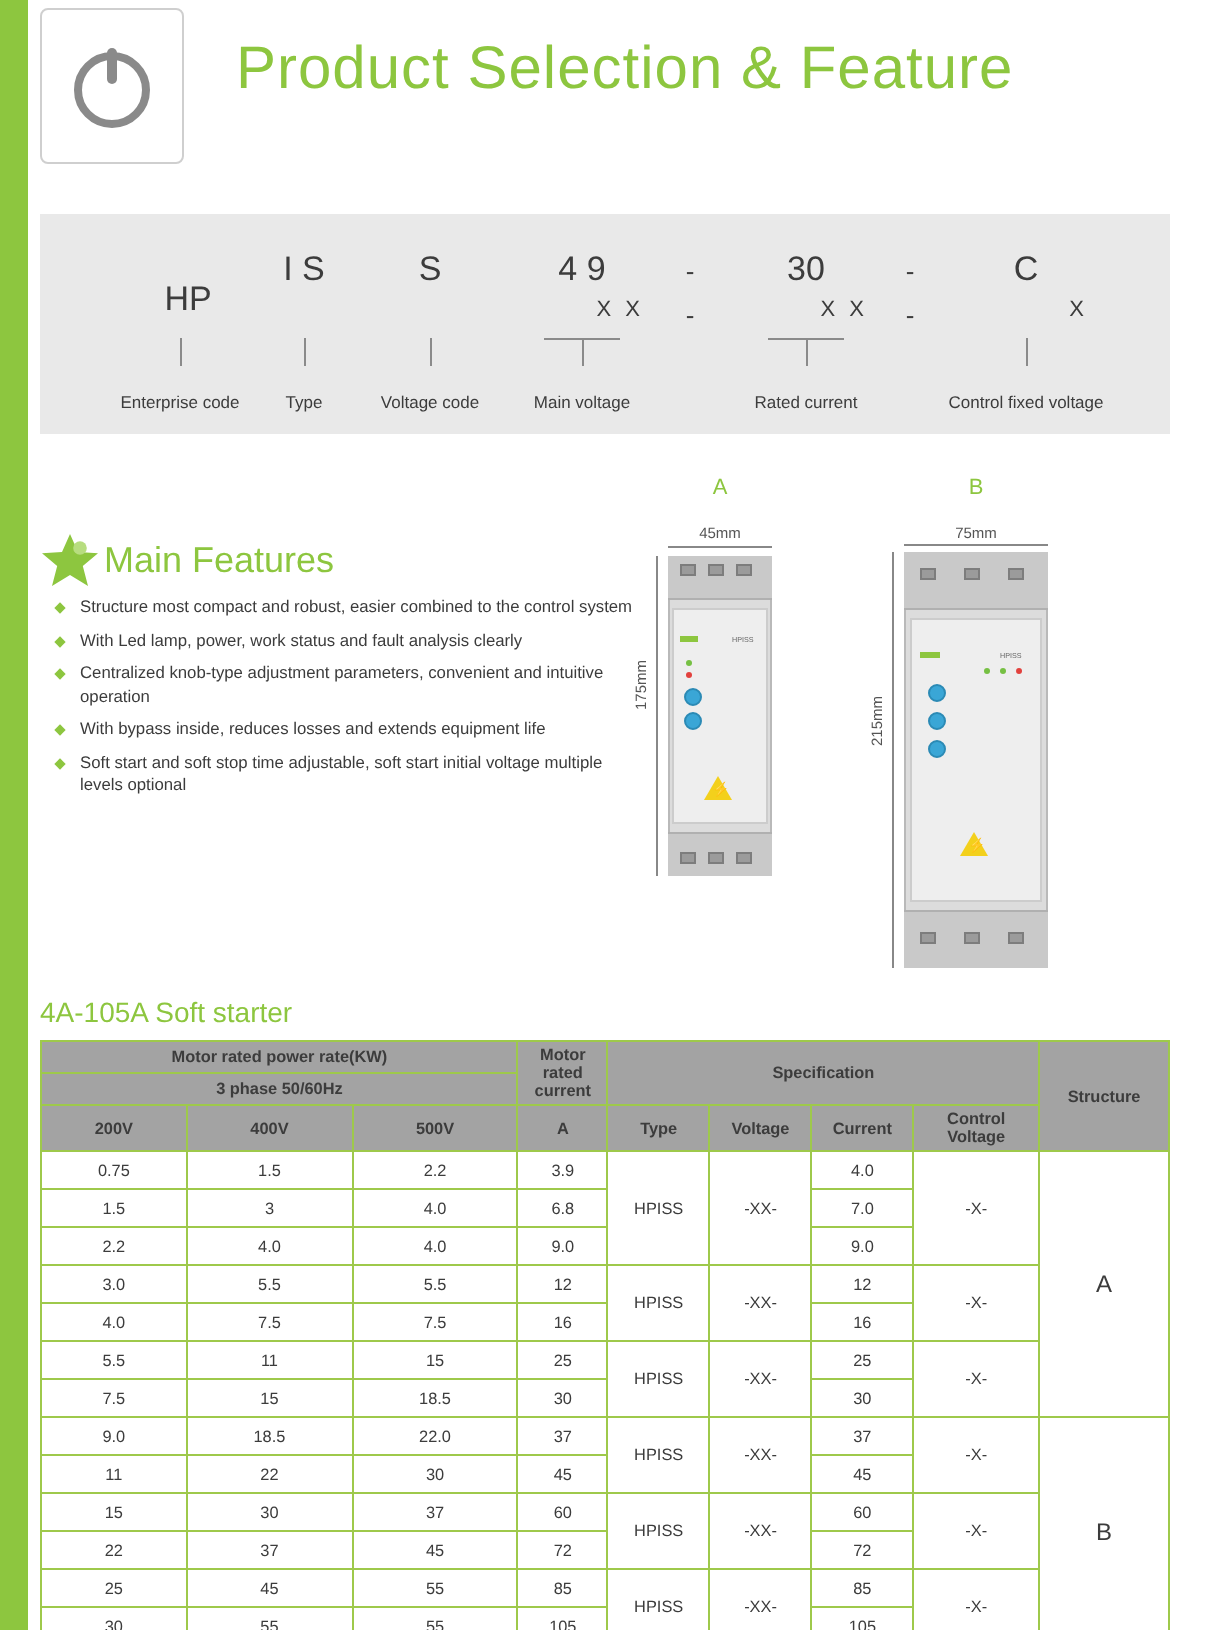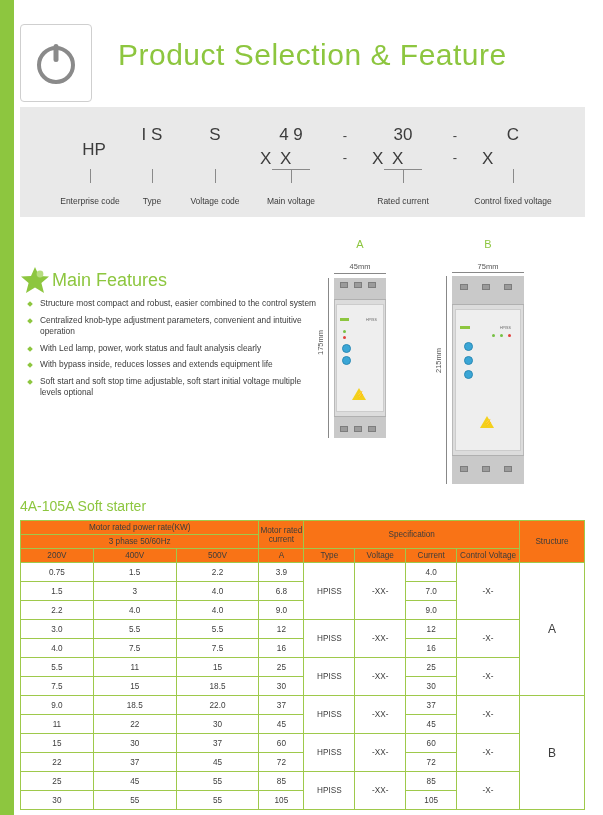--- a/index.html
+++ b/index.html
@@ -7,29 +7,29 @@
     width:603px;height:815px;
     background:#ffffff;
     font-family:"Liberation Sans", sans-serif;
     color:#333;
     position:relative;
     overflow:hidden;
   }
   .left-band{position:absolute;left:0;top:0;width:14px;height:815px;background:#8dc63f;}
 
   
-  .header{position:absolute;left:20px;top:24px;width:565px;height:78px;}
+  .header{position:absolute;left:20px;top:4px;width:565px;height:78px;}
   .logo-box{position:absolute;left:0;top:0;width:72px;height:78px;background:#ffffff;border:1px solid #cfcfcf;border-radius:4px;box-sizing:border-box;}
   .logo-glyph{position:absolute;left:50%;top:50%;transform:translate(-50%,-50%);width:46px;height:46px;}
   .page-title{position:absolute;left:98px;top:14px;font-size:30px;color:#8dc63f;letter-spacing:0.5px;font-weight:400;}
 
   
   .code-block{position:absolute;left:20px;top:107px;width:565px;height:110px;background:#e9e9e9;}
   .code-main{position:absolute;font-size:17px;color:#3c3c3c;text-align:center;}
-  .code-sub{position:absolute;font-size:17px;color:#3c3c3c;text-align:left;letter-spacing:2px;}
+  .code-sub{position:absolute;font-size:11px;color:#3c3c3c;text-align:right;letter-spacing:2px;}
   .code-dash{position:absolute;font-size:13px;color:#3c3c3c;text-align:center;}
   .tick{position:absolute;border-left:1px solid #8a8a8a;height:14px;}
   .ticklineh{position:absolute;border-top:1px solid #8a8a8a;}
   .code-label{position:absolute;font-size:8.5px;color:#3c3c3c;text-align:center;}
 
   
   .star{position:absolute;left:20px;top:265px;width:30px;height:30px;}
   .features-title{position:absolute;left:52px;top:270px;font-size:18px;color:#8dc63f;}
   .feature-list{position:absolute;left:26px;top:298px;width:292px;}
   .feature-item{position:relative;padding-left:14px;margin-bottom:5px;font-size:8.4px;line-height:11.5px;color:#3c3c3c;}
@@ -53,21 +53,21 @@
   .term{position:absolute;width:8px;height:6px;background:#9b9b9b;border:1px solid #7d7d7d;box-sizing:border-box;}
   .warn{position:absolute;width:0;height:0;border-left:7px solid transparent;border-right:7px solid transparent;border-bottom:12px solid #f3d01c;}
   .warn:after{content:"\26A1";position:absolute;left:-3px;top:3px;font-size:7px;color:#222;}
   .green-chip{position:absolute;background:#8dc63f;}
   .tinytxt{position:absolute;font-size:3.6px;color:#666;}
 
   
   .table-title{position:absolute;left:20px;top:498px;font-size:14px;color:#8dc63f;}
   table.spec{position:absolute;left:20px;top:520px;width:565px;border-collapse:collapse;font-size:8.2px;color:#3c3c3c;}
   table.spec th,table.spec td{border:1px solid #9ec94b;text-align:center;padding:2px 1px;}
-  table.spec thead th{background:#f97316;font-weight:normal;color:#3c3c3c;font-size:8.2px;}
+  table.spec thead th{background:#a3a3a3;font-weight:bold;color:#3c3c3c;font-size:8.2px;}
   table.spec td{height:14px;}
 </style>
 </head>
 <body>
 
 <div class="left-band"></div>
 
 <div class="header">
   <div class="logo-box">
     <svg class="logo-glyph" viewBox="0 0 46 46">
@@ -115,22 +115,22 @@
 </div>
 
 <svg class="star" viewBox="0 0 30 30">
   <polygon points="15,2 19,11 29,11.6 21.4,18 24,28 15,22.5 6,28 8.6,18 1,11.6 11,11" fill="#8dc63f"></polygon>
   <circle cx="20" cy="9" r="3.4" fill="#b7dd7f"></circle>
 </svg>
 <div class="features-title">Main Features</div>
 
 <div class="feature-list">
   <div class="feature-item">Structure most compact and robust, easier combined to the control system</div>
+  <div class="feature-item">With Led lamp, power, work status and fault analysis clearly</div>
   <div class="feature-item">Centralized knob-type adjustment parameters, convenient and intuitive operation</div>
-  <div class="feature-item">With Led lamp, power, work status and fault analysis clearly</div>
   <div class="feature-item">With bypass inside, reduces losses and extends equipment life</div>
   <div class="feature-item">Soft start and soft stop time adjustable, soft start initial voltage multiple levels optional</div>
 </div>
 
 <div class="dev-label" style="left:330px;top:238px;">A</div>
 <div class="dim-label" style="left:330px;top:262px;width:60px;">45mm</div>
 <div class="arrowline" style="left:334px;top:273px;width:52px;height:1px;"></div>
 <div class="dim-v" style="left:316px;top:330px;">175mm</div>
 <div class="arrowline" style="left:328px;top:278px;width:1px;height:160px;"></div>
 

